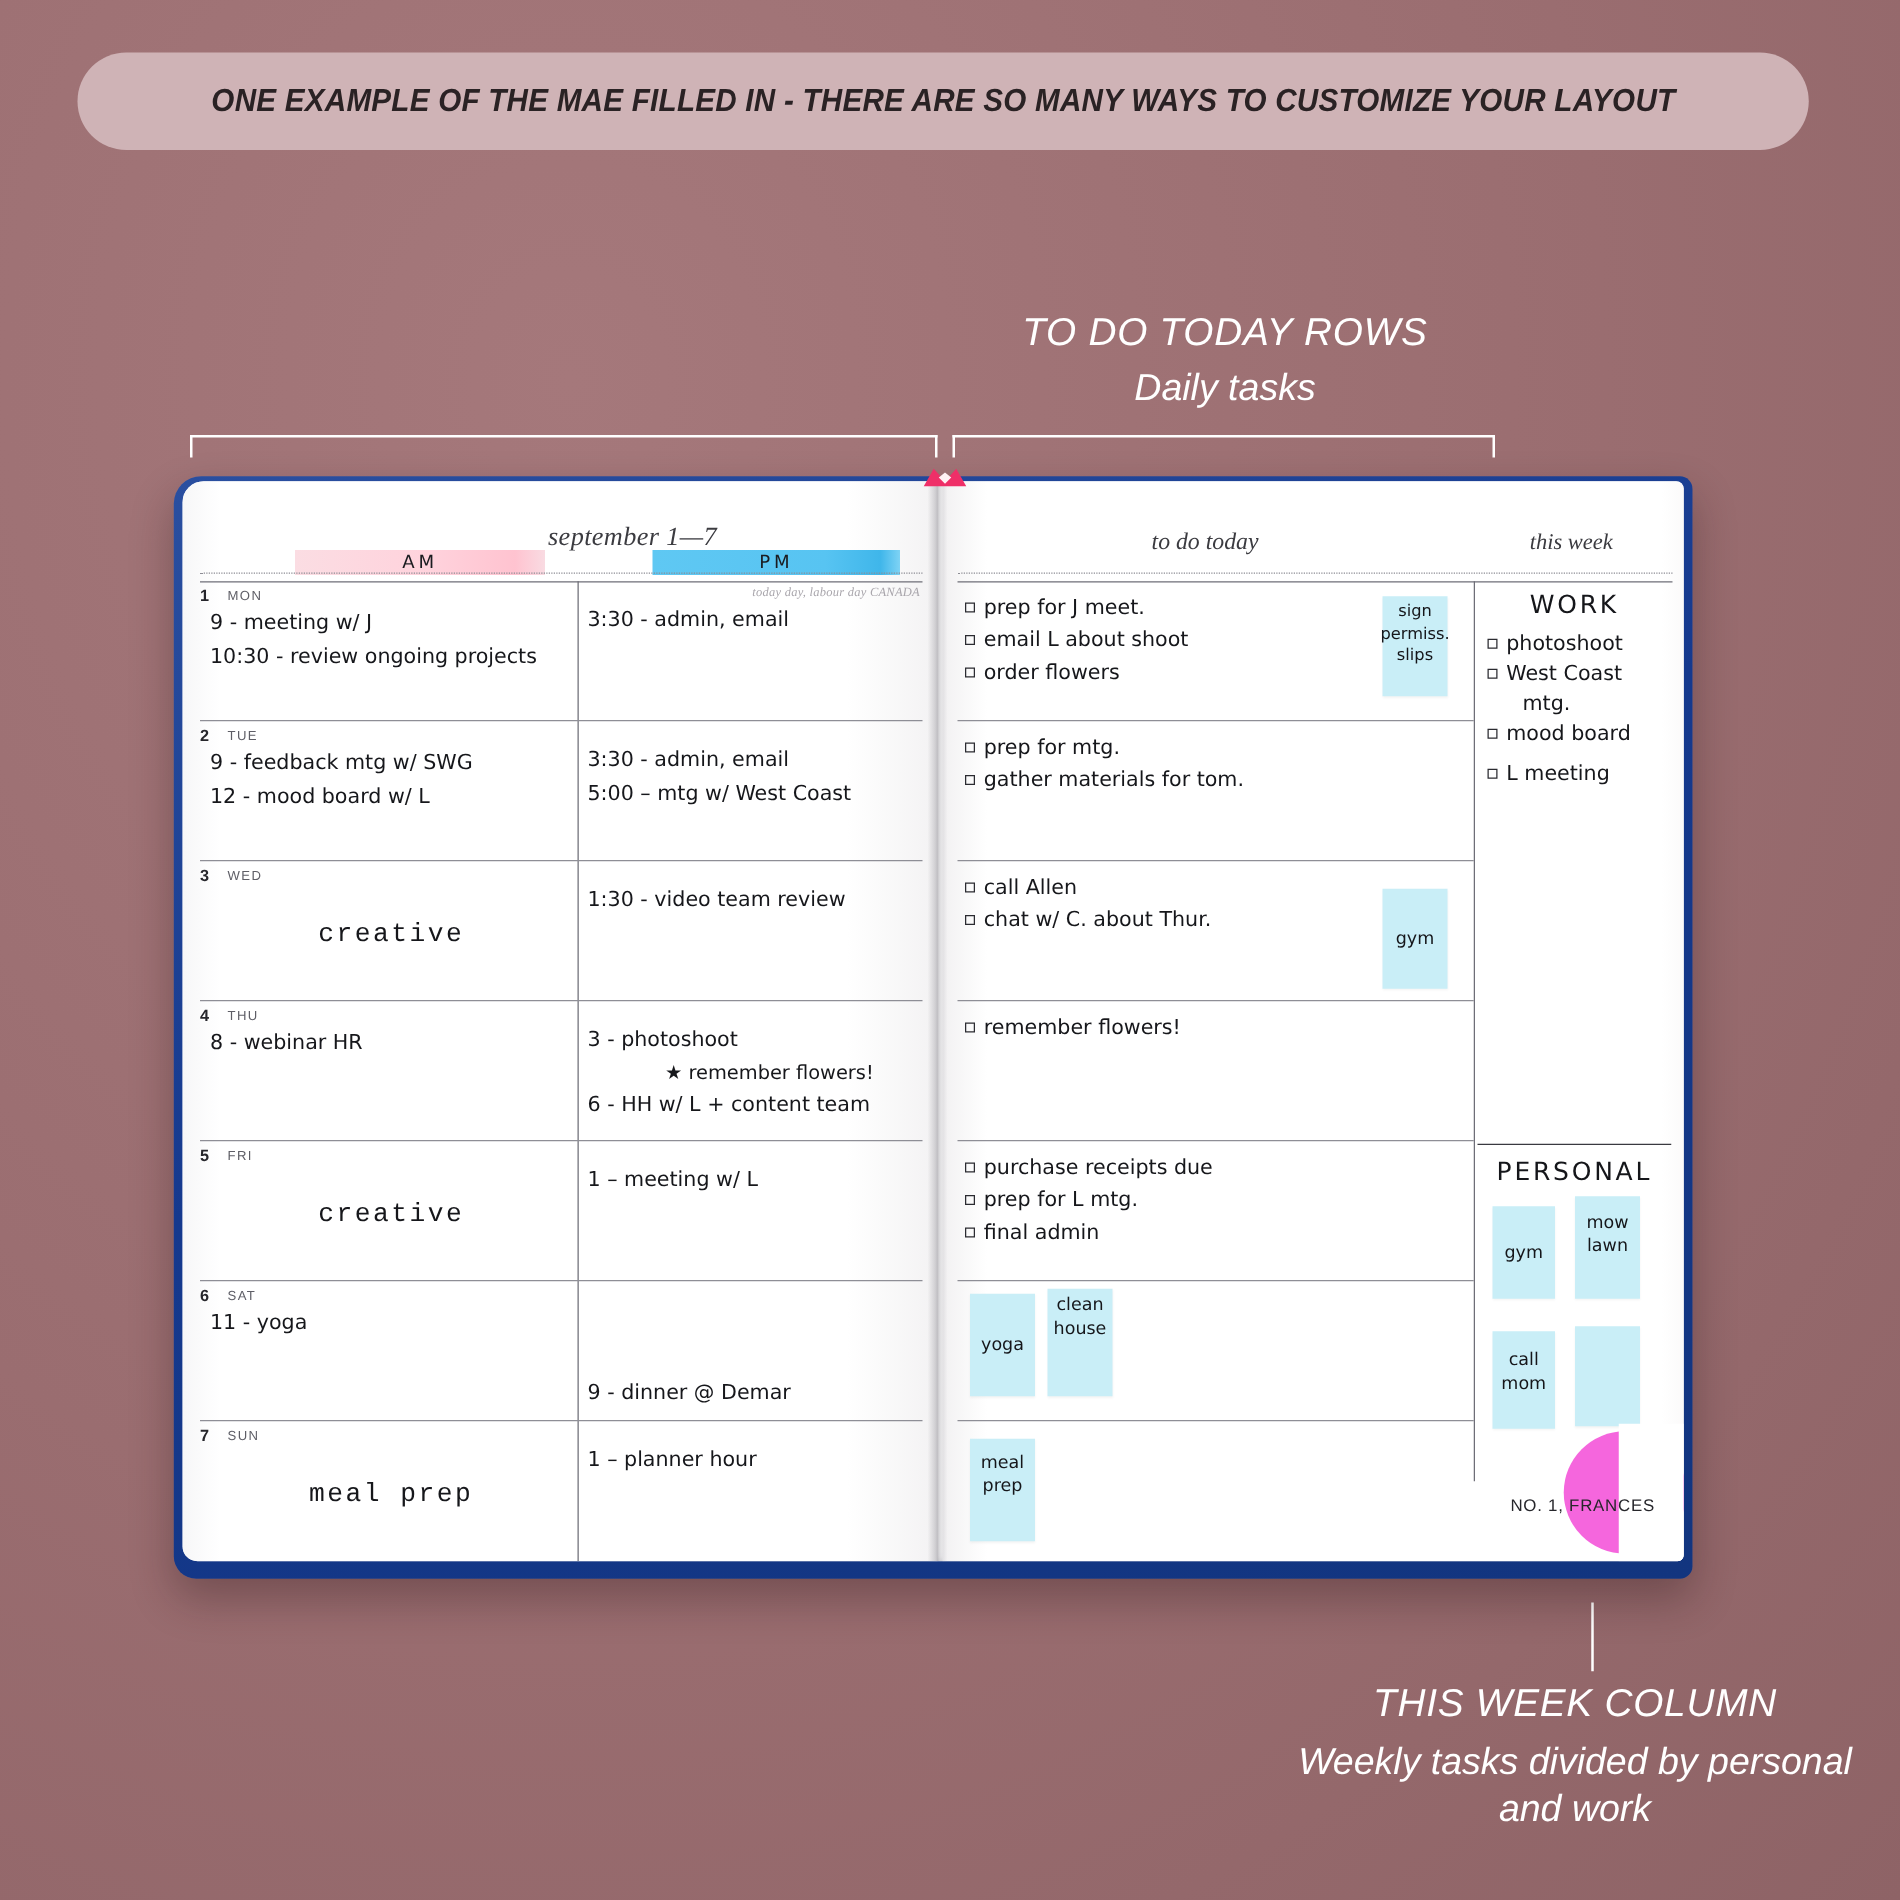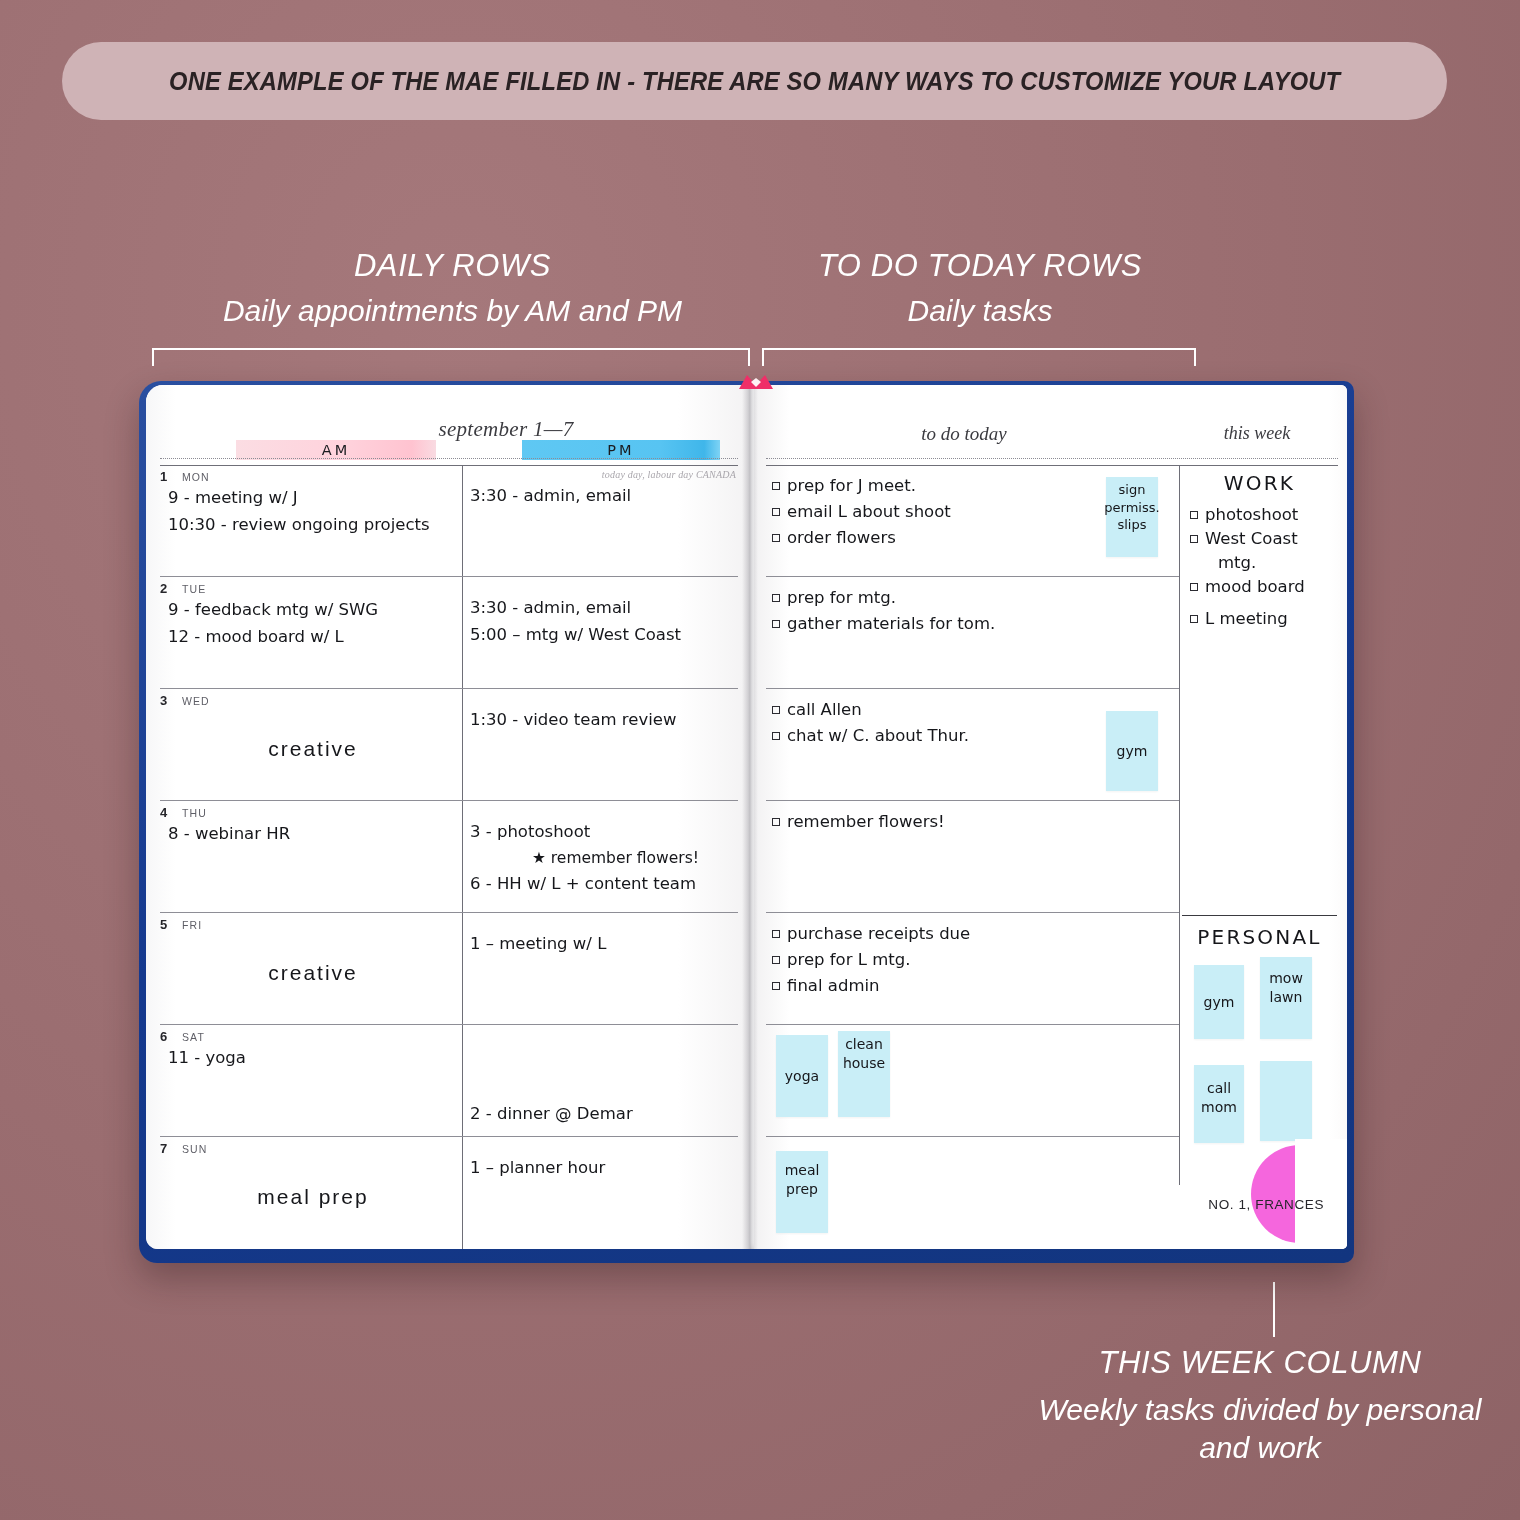--- a/index.html
+++ b/index.html
@@ -156,21 +156,21 @@
     position: absolute; left: 22px; top: 6px;
     font-family: "Liberation Sans", sans-serif;
     font-size: 10.5px; letter-spacing: 1.1px; color: #5e5e66;
   }
   .am-cell { position: absolute; left: 8px; top: 20px; width: 290px; }
   .pm-cell { position: absolute; left: 310px; top: 18px; width: 268px; }
   .entry { font-family: "DejaVu Sans", sans-serif; font-size: 16.5px;
            color: #16171b; line-height: 1.62; white-space: nowrap; }
   .entry.small { font-size: 15.5px; }
   .big-note {
-    font-family: Liberation Sans, sans-serif; font-size: 21px;
+    font-family: Liberation Mono, monospace; font-size: 21px;
     color: #16171b; letter-spacing: 2px; text-align: center;
     margin-top: 28px;
   }
   .indent { padding-left: 62px; }
   .bottom-anchor { position: absolute; left: 310px; width: 268px; }
 
   
   #todo-label {
     position: absolute; left: 0; top: 38px; width: 420px;
     text-align: center;
@@ -242,24 +242,20 @@
 </style>
 </head>
 <body>
 
 <div id="stage">
 
   <div id="banner">
     <div class="txt">ONE EXAMPLE OF THE MAE FILLED IN - THERE ARE SO MANY WAYS TO CUSTOMIZE YOUR LAYOUT</div>
   </div>
 
-  <div class="callout" id="callout-daily">
-    <div class="t1">DAILY ROWS</div>
-    <div class="t2">Daily appointments by AM and PM</div>
-  </div>
   <div class="bracket" id="bracket-daily"></div>
 
   <div class="callout" id="callout-todo">
     <div class="t1">TO DO TODAY ROWS</div>
     <div class="t2">Daily tasks</div>
   </div>
   <div class="bracket" id="bracket-todo"></div>
 
   <div id="tick-week"></div>
   <div class="callout" id="callout-week">
@@ -345,21 +341,21 @@
           </div>
         </div>
 
         <div class="dayrow" style="top:640px; height:112px;">
           <div class="daynum">6</div>
           <div class="dayname">SAT</div>
           <div class="am-cell">
             <div class="entry">11 - yoga</div>
           </div>
           <div class="pm-cell bottom-anchor" style="top:auto; bottom:8px;">
-            <div class="entry">2 - dinner @ Demar</div>
+            <div class="entry">9 - dinner @ Demar</div>
           </div>
         </div>
 
         <div class="dayrow" style="top:752px; height:112px; border-bottom:none;">
           <div class="daynum">7</div>
           <div class="dayname">SUN</div>
           <div class="am-cell">
             <div class="big-note">meal  prep</div>
           </div>
           <div class="pm-cell">

